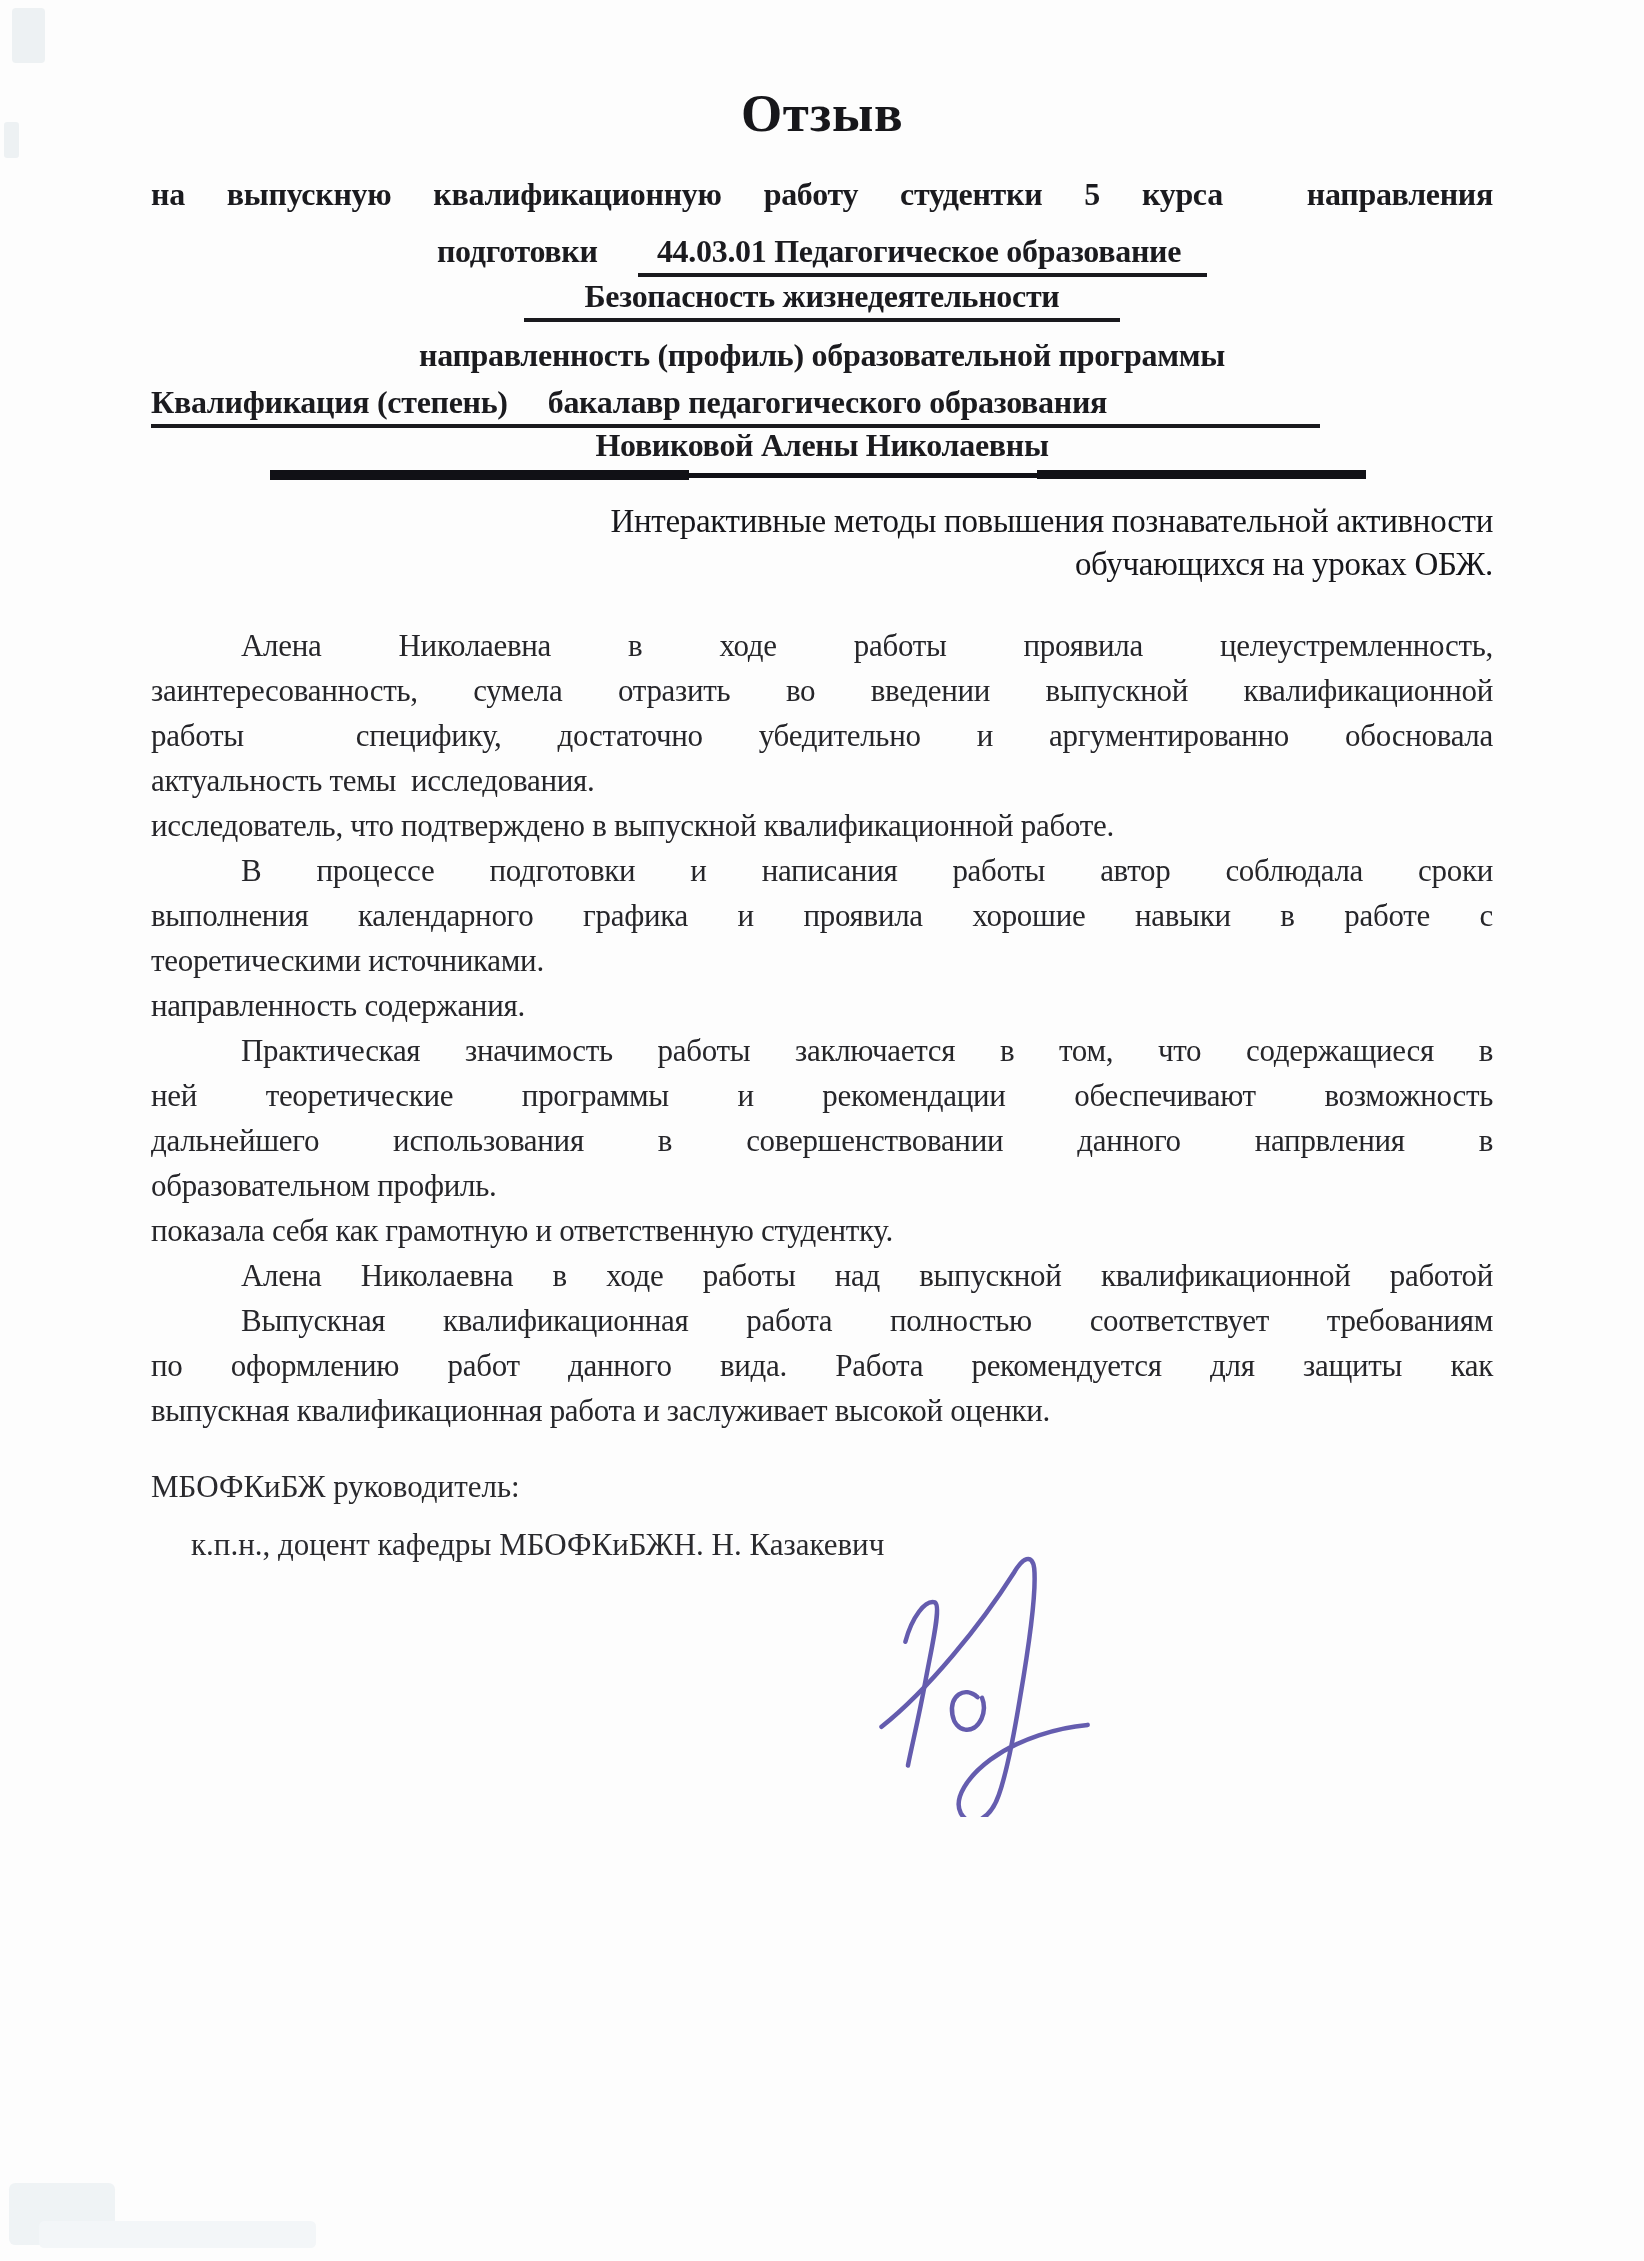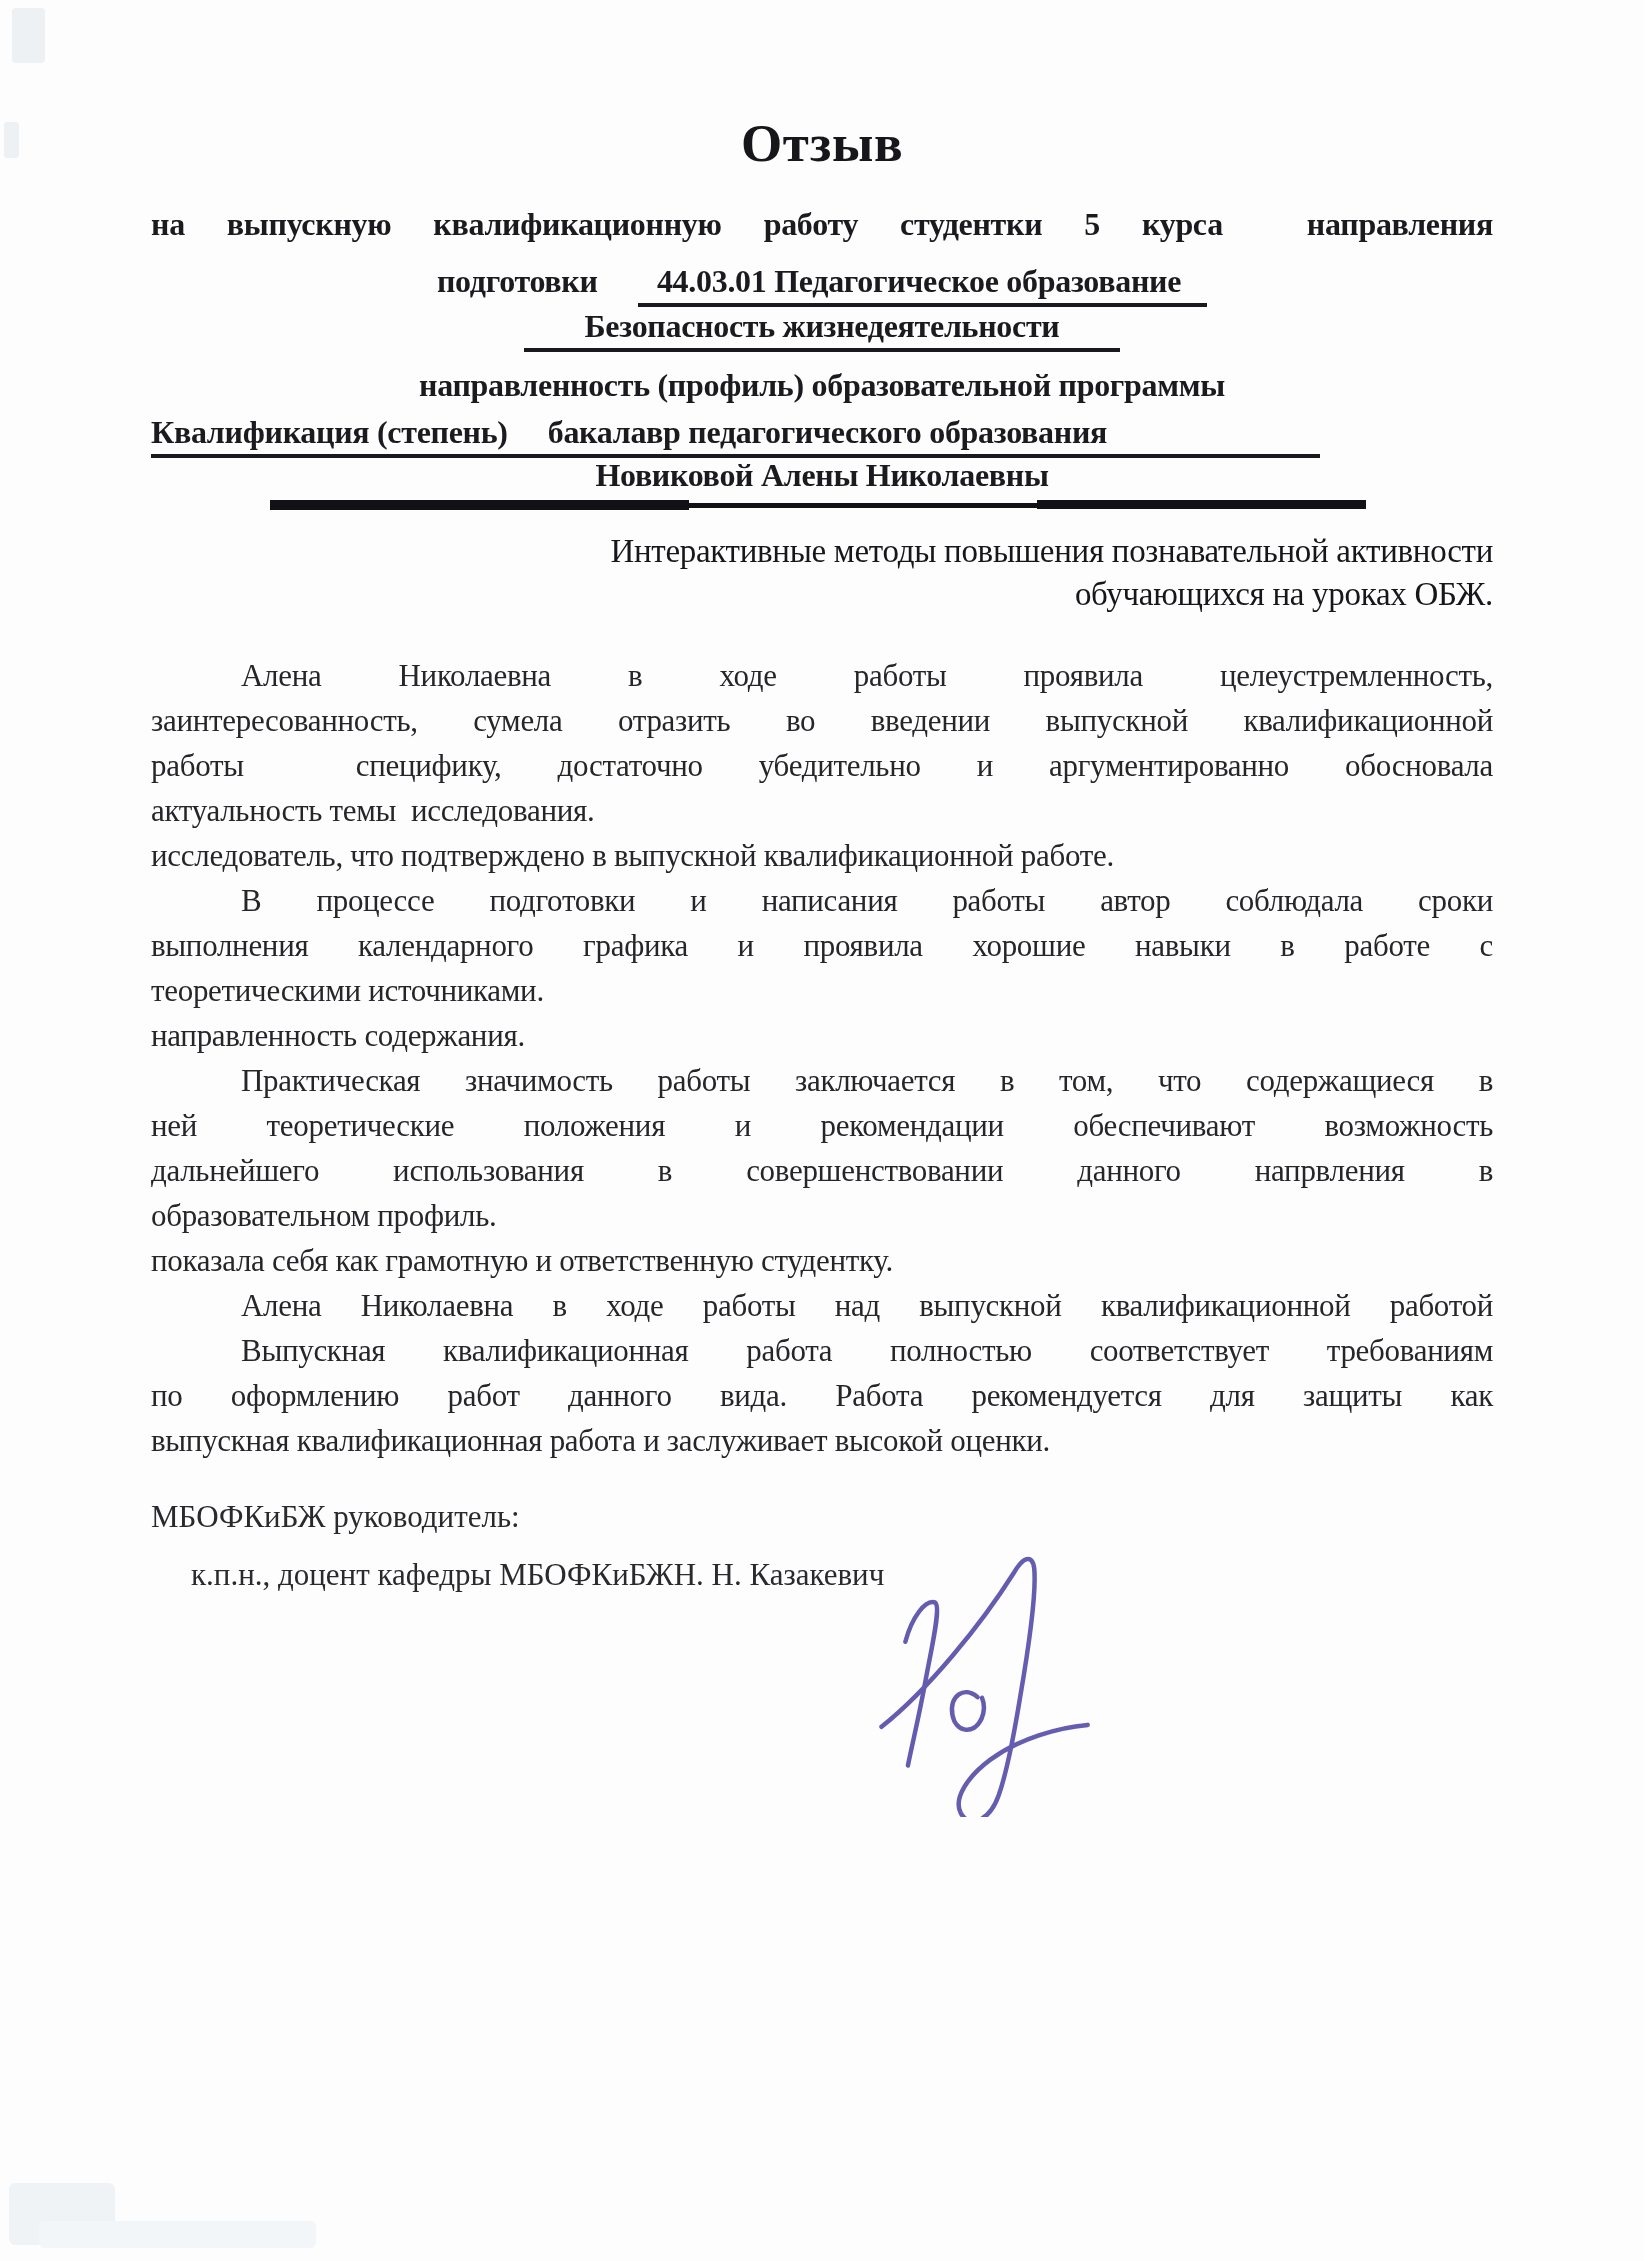--- a/index.html
+++ b/index.html
@@ -2,21 +2,21 @@
 <html style="font-size:10.3px"><head>
 <meta charset="utf-8">
 <style>
   html, body { margin: 0; padding: 0; background: #ffffff; }
   .page {
     position: relative;
     width: 1644px;
     height: 2261px;
     background: #fdfdfd;
     box-sizing: border-box;
-    padding: 114px 151px 0 151px;
+    padding: 84px 151px 0 151px;
     font-family: "Liberation Serif", "DejaVu Serif", serif;
     color: #26262a;
     overflow: hidden;
   }
 
   
   .doc-title {
     margin: 0;
     text-align: center;
     font-size: 53px;
@@ -160,21 +160,21 @@
 
     <div class="bline p-last">исследователь, что подтверждено в выпускной квалификационной работе.</div>
 
     <div class="bline p-first">В процессе подготовки и написания работы автор соблюдала сроки</div>
     <div class="bline p-mid">выполнения календарного графика и проявила хорошие навыки в работе с</div>
     <div class="bline p-last">теоретическими источниками.</div>
 
     <div class="bline p-last">направленность содержания.</div>
 
     <div class="bline p-first">Практическая значимость работы заключается в том, что содержащиеся в</div>
-    <div class="bline p-mid">ней теоретические положения и рекомендации обеспечивают возможность</div>
+    <div class="bline p-mid">ней теоретические программы и рекомендации обеспечивают возможность</div>
     <div class="bline p-mid">дальнейшего использования в совершенствовании данного напрвления в</div>
     <div class="bline p-last">образовательном профиль.</div>
 
     <div class="bline p-last">показала себя как грамотную и ответственную студентку.</div>
     <div class="bline p-first">Алена Николаевна в ходе работы над выпускной квалификационной работой</div>
 
     <div class="bline p-first">Выпускная квалификационная работа полностью соответствует требованиям</div>
     <div class="bline p-mid">по оформлению работ данного вида. Работа рекомендуется для защиты как</div>
     <div class="bline p-last">выпускная квалификационная работа и заслуживает высокой оценки.</div>
   </div>

